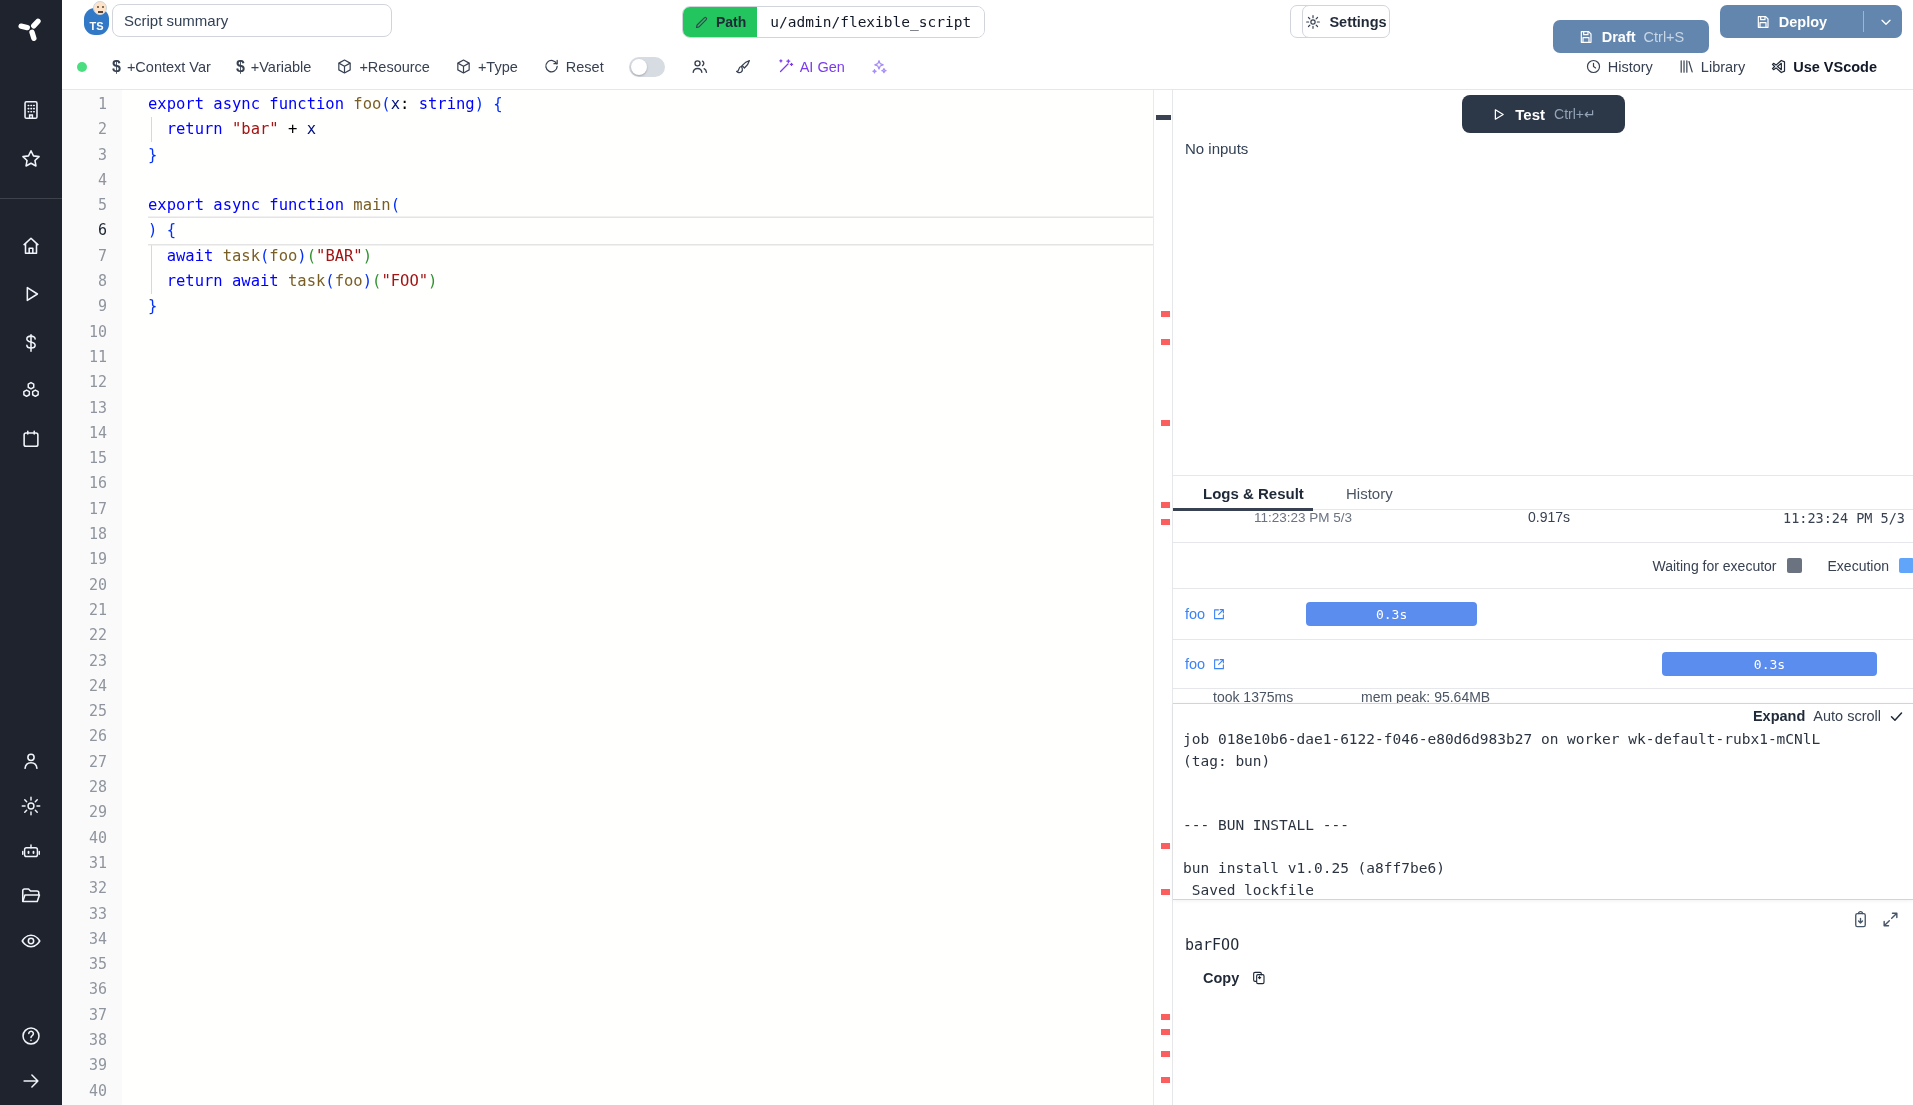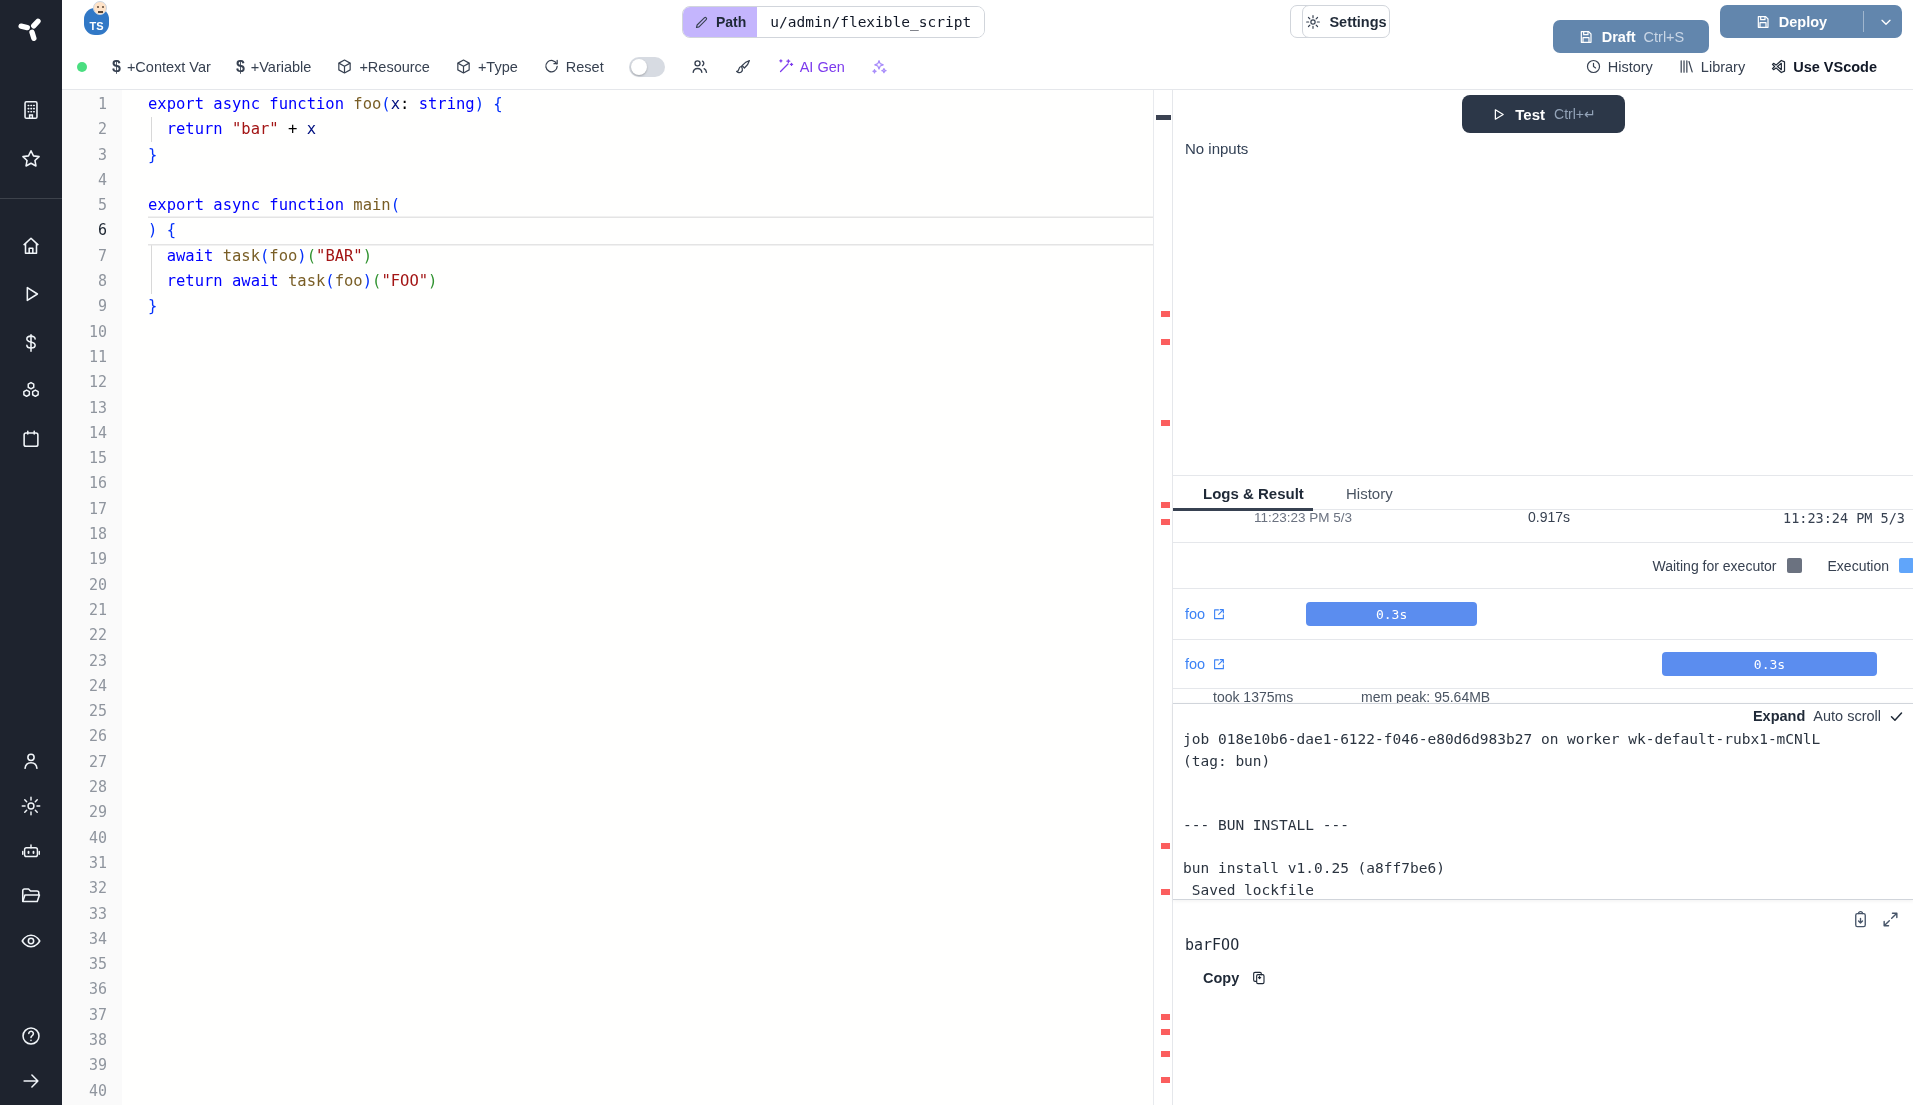--- a/index.html
+++ b/index.html
@@ -15,21 +15,21 @@
   
   .header { position:absolute; left:62px; top:0; width:1851px; height:44px; background:#fff; z-index:20; }
   .ts-icon { position:absolute; left:14px; top:8px; width:25px; height:27px; background:#3178c6; border-radius:11px;
     color:#fff; font-weight:bold; font-size:11px; display:flex; align-items:flex-end; justify-content:center; padding-bottom:3px;margin-left:8px; }
   .ts-badge { position:absolute; left:31px; top:1px; width:14px; height:14px; border-radius:50%; background:#ffe3c8; border:1px solid #cbd5e1; }
   .ts-badge:before { content:""; position:absolute; left:3px; top:4px; width:2px; height:2px; border-radius:50%; background:#5b4636; box-shadow:5px 0 0 #5b4636; }
   .ts-badge:after { content:""; position:absolute; left:4px; top:9px; width:5px; height:1.5px; background:#5b4636; }
   .summary-input { position:absolute; left:50px; top:4px; width:280px; height:33px; border:1px solid #d1d5db; border-radius:8px;
     padding:0 11px; font-size:15px; color:#334155; font-family:"Liberation Sans",sans-serif; outline:none; background:#fff; }
   .path-group { position:absolute; left:620px; top:6px; height:32px; display:flex; align-items:stretch; border:1px solid #d1d5db; border-radius:8px; overflow:hidden; }
-  .path-left { display:flex; align-items:center; gap:7px; background:#c4b5fd; padding:0 11px; color:#1f2937; font-size:14px; font-weight:600; }
+  .path-left { display:flex; align-items:center; gap:7px; background:#22c55e; padding:0 11px; color:#1f2937; font-size:14px; font-weight:600; }
   .path-right { display:flex; align-items:center; padding:0 13px; font-size:14.5px; color:#111827; background:#fff; }
   .hbtn { position:absolute; top:5px; height:33px; display:flex; align-items:center; justify-content:center; gap:8px;
     border:1px solid #d1d5db; border-radius:7px; background:#fff; color:#1f2937; font-size:14.5px; font-weight:600; cursor:pointer; }
   .hbtn-fill { border:none; background:#6286ad; color:#fff; }
   .kbd-lt { color:#c9d6e6; font-weight:500; }
   .btn-diff { left:1228px; width:72px; }
   .btn-settings { left:1240px; width:88px; }
   .btn-draft { left:1491px; width:156px;margin-top:15px; }
   .btn-deploy { left:1658px; width:182px; padding-right:40px; }
   .deploy-sep { position:absolute; right:38px; top:6px; bottom:6px; width:1px; background:rgba(255,255,255,.4); }
@@ -212,20 +212,21 @@
   <div class="sb-item" style="top:1068px">
     <svg width="22" height="22" viewBox="0 0 24 24" fill="none" stroke="currentColor" stroke-width="1.7" stroke-linecap="round" stroke-linejoin="round">
       <path d="M4.5 12h15M13 5.5l6.5 6.5-6.5 6.5"></path>
     </svg>
   </div>
 </div>
 
 <div class="header">
   <div class="ts-icon">TS</div>
   <div class="ts-badge"></div>
+  <input class="summary-input" value="Script summary" style="">
   <div class="path-group">
     <div class="path-left">
       <span>
         <svg width="15" height="15" viewBox="0 0 24 24" fill="none" stroke="#374151" stroke-width="1.8" stroke-linejoin="round">
           <path d="M4 20l1-4L16.5 4.5a2.1 2.1 0 0 1 3 3L8 19z"></path>
         </svg>
       </span>
       <span>Path</span>
     </div>
     <div class="path-right mono">u/admin/flexible_script</div>

